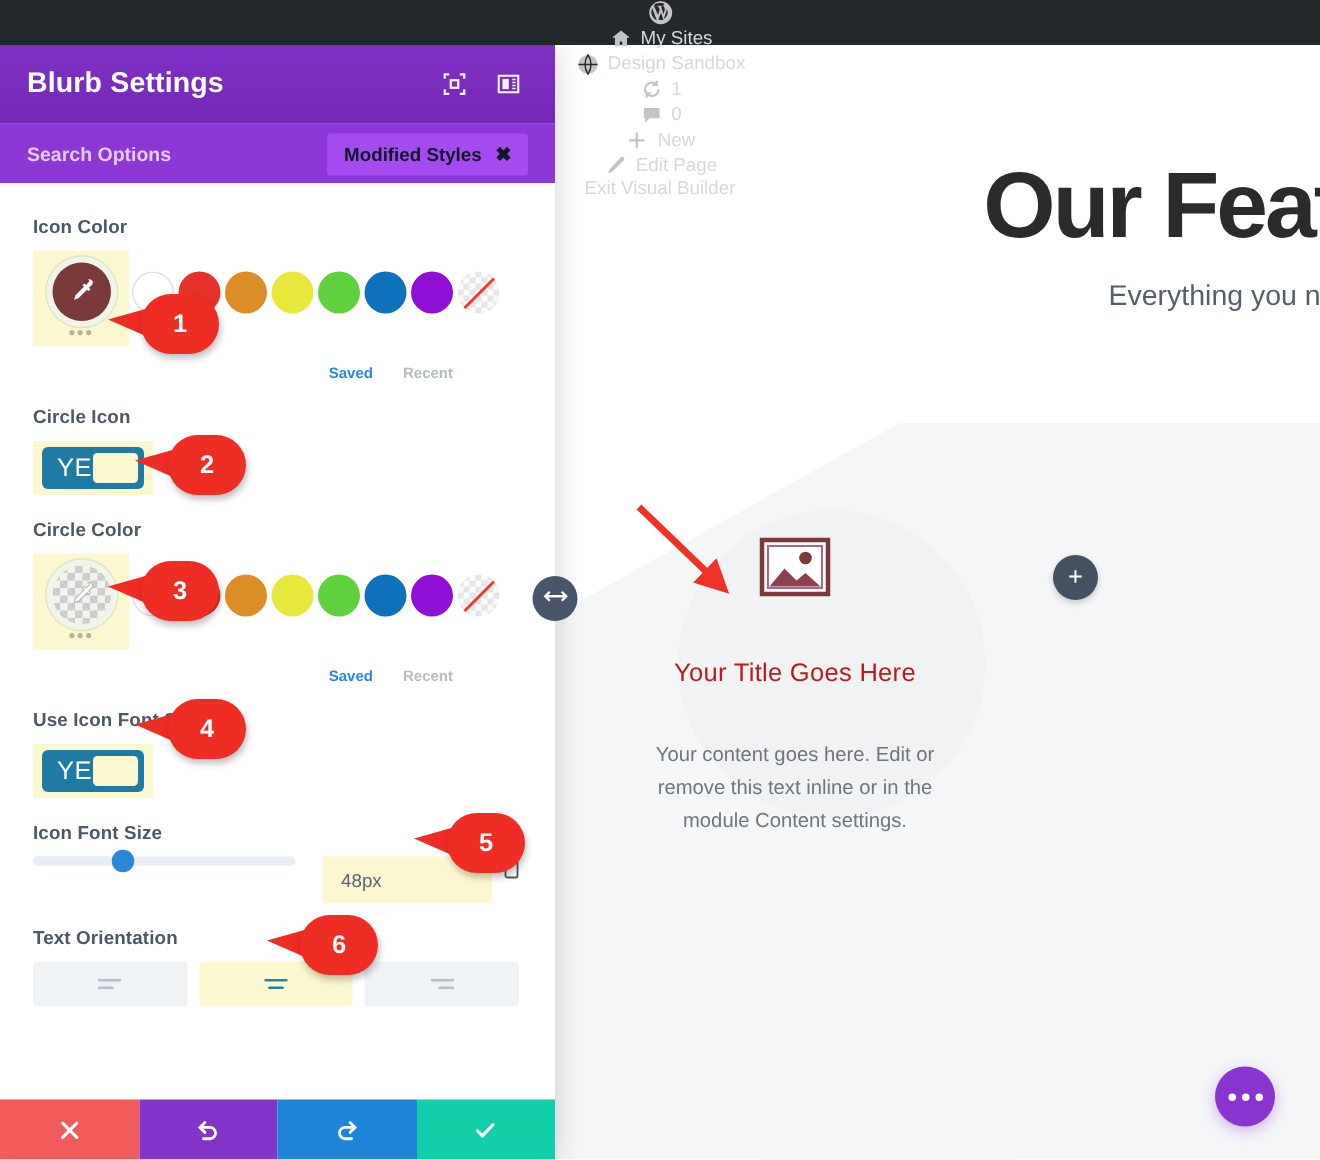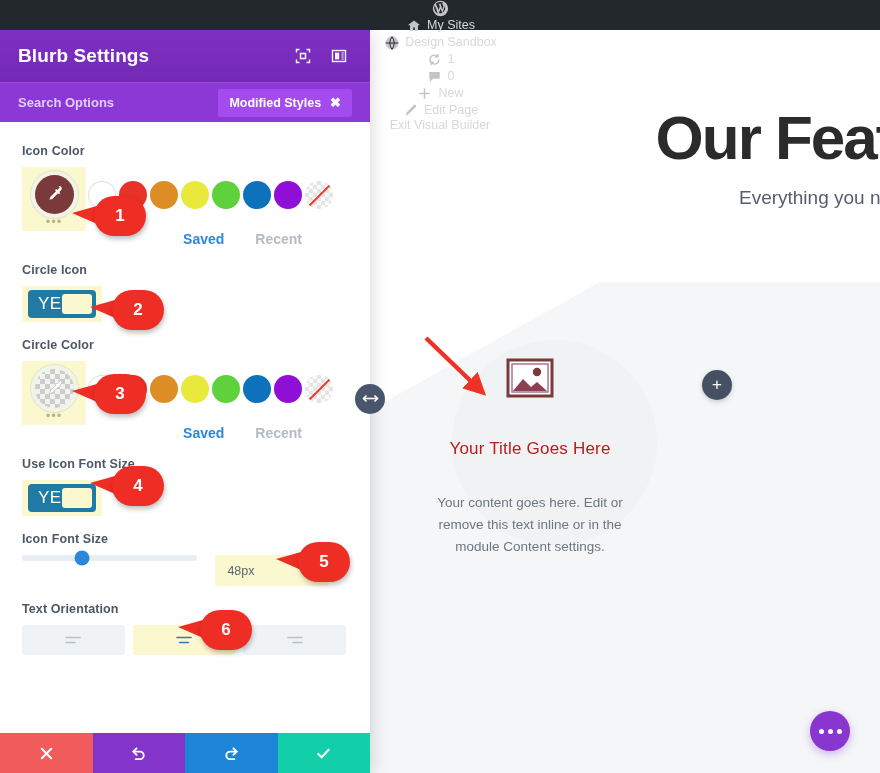--- a/index.html
+++ b/index.html
@@ -61,21 +61,21 @@
   }
   .search-input {
     flex: 1; background: transparent; border: 0; outline: 0;
     color: #fff; font-size: 13px; font-family: inherit; font-weight: bold;
   }
   .search-input::placeholder { color: #e2cdf5; font-weight: bold; opacity: 1; }
   .modified-pill {
     display: flex; align-items: center; gap: 9px;
     background: #a44bf0; border-radius: 2px;
     height: 28px; padding: 0 11px;
-    color: #ffffff; font-size: 12.5px; font-weight: bold;
+    color: #0f172a; font-size: 12.5px; font-weight: bold;
     cursor: pointer;
   }
   .modified-pill .x { font-size: 13px; }
 
   .panel-body { flex: 1; overflow: hidden; padding: 22px 24px 0 22px; background:#fff; }
 
   .field { margin-bottom: 16px; }
   .field-label {
     font-size: 12.5px; color: #4c5866; font-weight: bold;
     margin-bottom: 9px; letter-spacing: .1px;
@@ -114,22 +114,22 @@
       linear-gradient(45deg,#e4e4e4 25%,transparent 25%,transparent 75%,#e4e4e4 75%,#e4e4e4);
     background-size: 8px 8px; background-position: 0 0, 4px 4px;
     background-color: #fafafa; position: relative; overflow: hidden;
   }
   .preset.none::after {
     content: ""; position: absolute; left: 50%; top: -3px;
     width: 2px; height: 34px; background: #ef3b2d;
     transform: rotate(45deg); transform-origin: center;
   }
   .saved-recent {
-    display: flex; gap: 31px; justify-content: flex-end;
-    font-size: 14px; font-weight: bold; margin-top: 0;
+    display: flex; gap: 20px; justify-content: flex-end;
+    font-size: 10px; font-weight: bold; margin-top: 13px;
     padding-right: 44px;
   }
   .sr-saved { color: #2b87da; cursor: pointer; }
   .sr-recent { color: #b5bcc4; cursor: pointer; }
 
   
   .toggle-wrap { background:#fbf8cf; display:inline-block; padding: 4px 6px; }
   .toggle {
     width: 68px; height: 28px; border-radius: 4px;
     background: #1f7ba3; display: flex; align-items: center;

